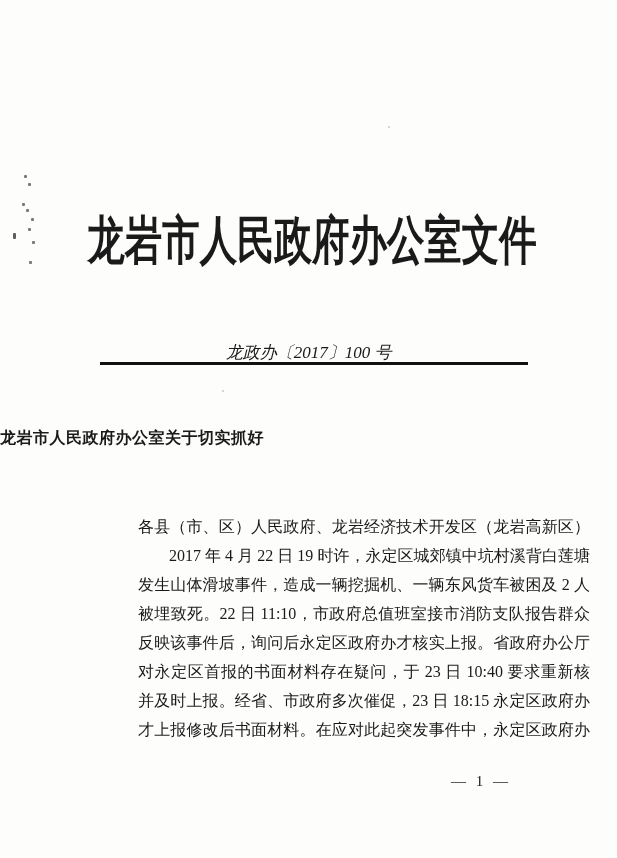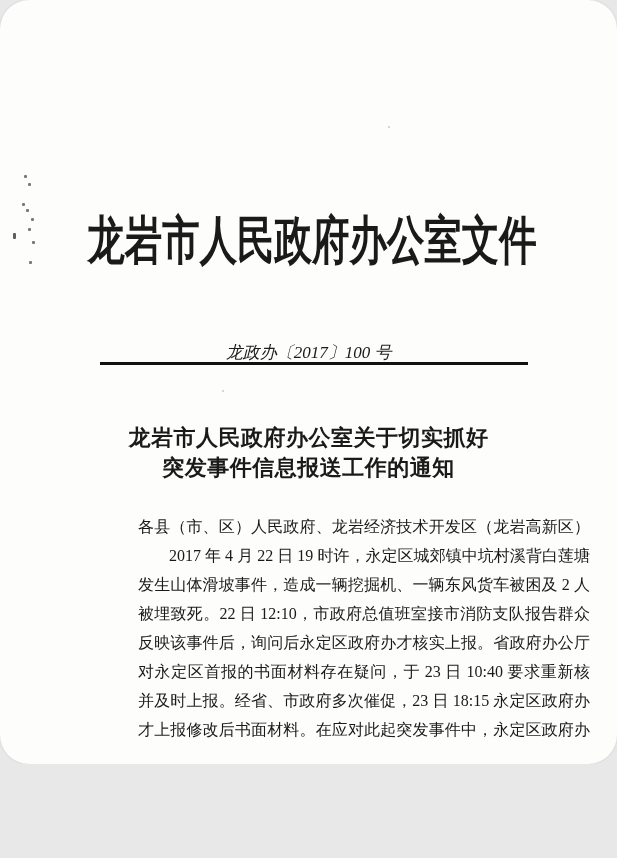--- a/index.html
+++ b/index.html
@@ -1,25 +1,24 @@
 <!DOCTYPE html>
 <html style="--paper: #fdfdfb; --ink: #1a1a1a; --rule: #111111;"><head>
 <meta charset="utf-8">
 <style>
   html,body { margin:0; padding:0; background:#e8e8e8; }
   .page {
     position:relative;
-    width:617px; height:764px;
+    width:617px; height:858px;
     margin:0 auto;
     background: var(--paper, #fdfdfb);
     color: var(--ink, #1a1a1a);
     font-family: "Liberation Serif", "DejaVu Serif", serif;
     overflow:hidden;
     box-shadow: 0 0 2px rgba(0,0,0,.15);
-    border-radius: 29px;
   }
   
   .specks i {
     position:absolute; display:block;
     width:3px; height:3px; border-radius:1px;
     background:#4c4c4c; opacity:.75;
   }
   .specks i.tall { width:3px; height:6px; opacity:.9; }
   .specks i.faint { opacity:.3; width:2px; height:2px; }
 
@@ -35,21 +34,21 @@
     text-align:center; font-size:17px; font-style:italic; line-height:22px;margin-top:7px;
   }
 
   .rule {
     position:absolute; left:100px; top:362px; width:428px; height:3px;
     background: var(--rule, #111111);
   }
 
   .subject {
     position:absolute; top:423px; left:0; width:617px;
-    text-align:center; font-weight:bold; font-size:22px; line-height:29.5px;
+    font-weight:bold; font-size:16px; line-height:29.5px;
     letter-spacing:0.5px;
   }
 
   .body-text {
     position:absolute; left:95px; top:512px; width:452px;
     font-size:16px; line-height:29px;margin-left:43px;
   }
   .body-text .line { text-align:justify; text-align-last:justify; height:29px; overflow:hidden; }
   .body-text .line.indent { padding-left:31px; }
 
@@ -79,28 +78,27 @@
   </div>
 
   <h1 class="masthead"><span class="masthead-inner">龙岩市人民政府办公室文件</span></h1>
 
   <div class="doc-number">龙政办〔2017〕100 号</div>
 
   <div class="rule"></div>
 
   <div class="subject">
     <div>龙岩市人民政府办公室关于切实抓好</div>
-    <div>突发事件信息报送工作的通知</div>
   </div>
 
   <div class="body-text">
     <div class="line">各县（市、区）人民政府、龙岩经济技术开发区（龙岩高新区）</div>
     <div class="line indent">2017 年 4 月 22 日 19 时许，永定区城郊镇中坑村溪背白莲塘</div>
     <div class="line">发生山体滑坡事件，造成一辆挖掘机、一辆东风货车被困及 2 人</div>
-    <div class="line">被埋致死。22 日 12:10，市政府总值班室接市消防支队报告群众</div>
+    <div class="line">被埋致死。22 日 11:10，市政府总值班室接市消防支队报告群众</div>
     <div class="line">反映该事件后，询问后永定区政府办才核实上报。省政府办公厅</div>
     <div class="line">对永定区首报的书面材料存在疑问，于 23 日 10:40 要求重新核查</div>
     <div class="line">并及时上报。经省、市政府多次催促，23 日 18:15 永定区政府办</div>
     <div class="line">才上报修改后书面材料。在应对此起突发事件中，永定区政府办</div>
   </div>
 
   <div class="page-number">— 1 —</div>
 
 </div>
 

